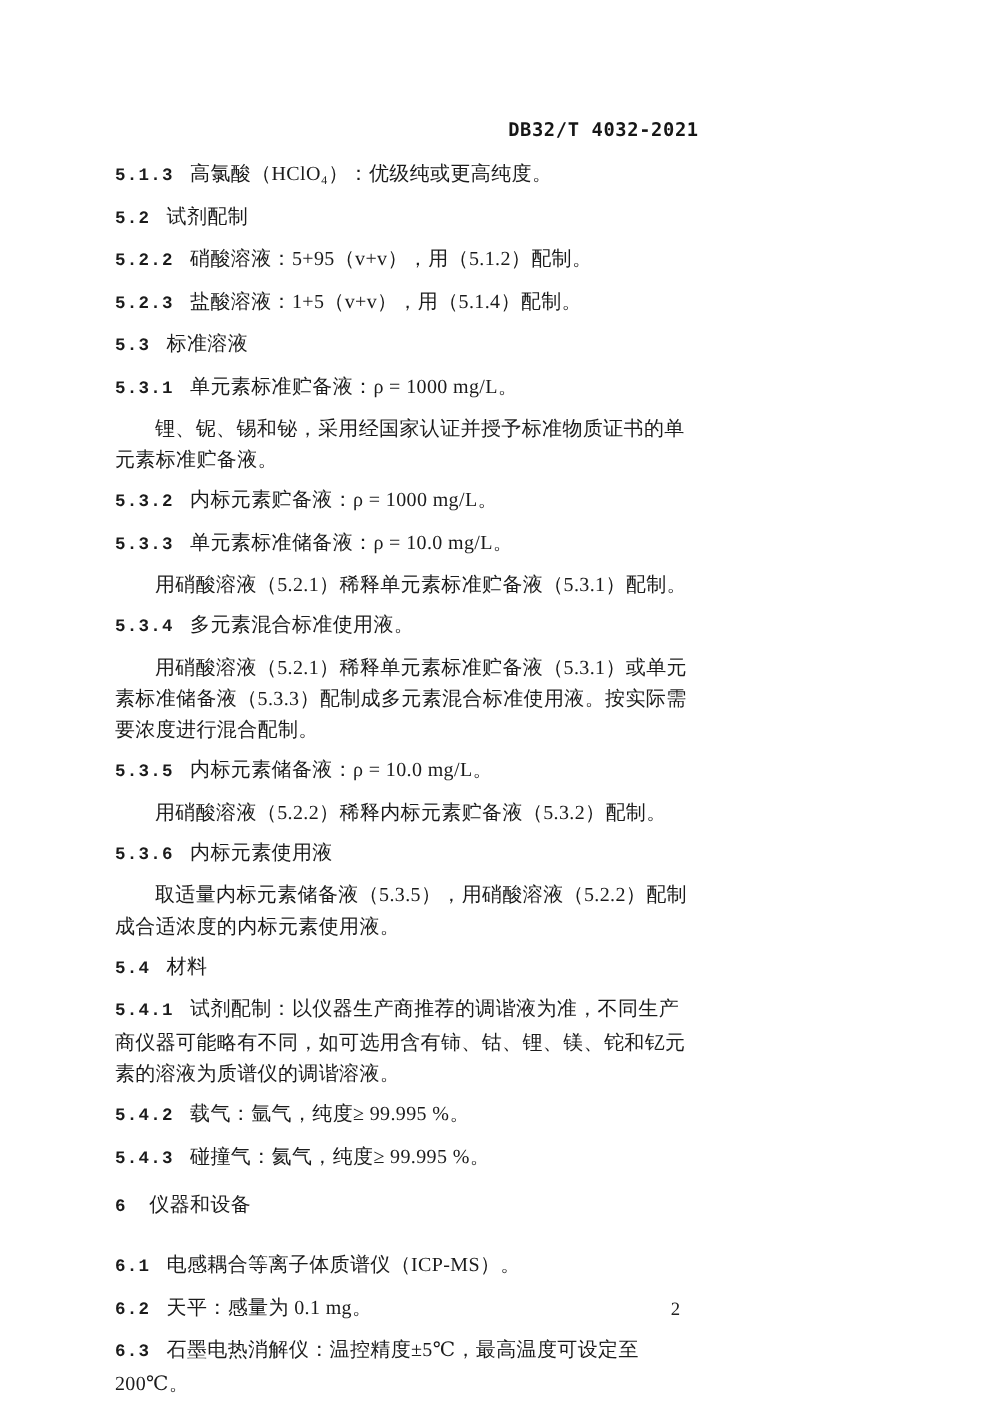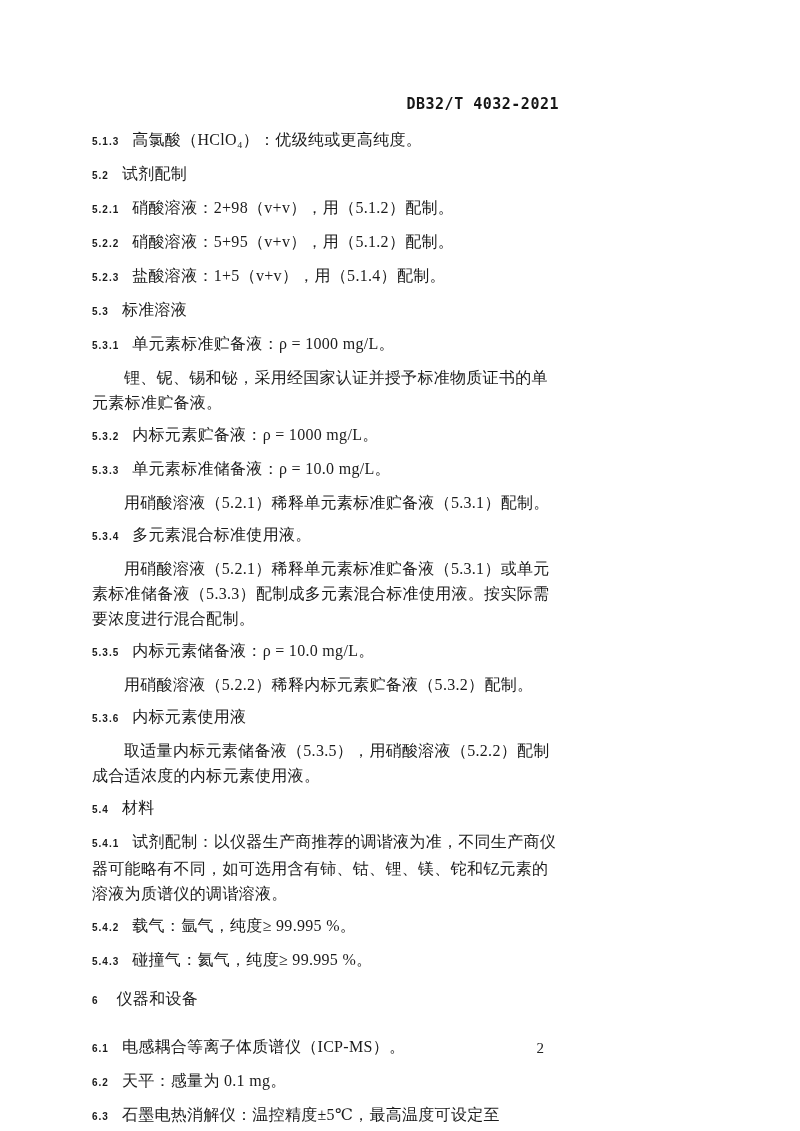--- a/index.html
+++ b/index.html
@@ -34,23 +34,23 @@
     right: 73px;
     padding-top: 30px;
   }
   .line {
     font-size: 16px;
     line-height: 25px;
     margin: 0 0 7px 0;
     letter-spacing: 0.3px;
   }
   .line .label {
-    font-family: Liberation Sans, sans-serif;
+    font-family: Liberation Mono, monospace;
     font-weight: 700;
-    font-size: 10px;
+    font-size: 14px;
     margin-right: 13px;
     letter-spacing: 1px;
   }
   .clause .txt {
     font-family: "Liberation Serif", "DejaVu Serif", serif;
     font-weight: 400;
   }
   .heading, .chapter {
     font-family: "Liberation Sans", "DejaVu Sans", sans-serif;
     font-weight: 700;
@@ -80,21 +80,20 @@
 </style>
 </head>
 <body>
 
 <div class="page">
   <div class="header-code">DB32/T 4032-2021</div>
 
   <main class="doc-body" id="doc-body">
       <p class="line clause"><span class="label">5.1.3</span><span class="txt">高氯酸（HClO₄）：优级纯或更高纯度。</span></p>
       <p class="line heading"><span class="label">5.2</span><span class="txt">试剂配制</span></p>
-      <p class="line clause"><span class="label">5.2.1</span><span class="txt">硝酸溶液：2+98（v+v），用（5.1.2）配制。</span></p>
       <p class="line clause"><span class="label">5.2.2</span><span class="txt">硝酸溶液：5+95（v+v），用（5.1.2）配制。</span></p>
       <p class="line clause"><span class="label">5.2.3</span><span class="txt">盐酸溶液：1+5（v+v），用（5.1.4）配制。</span></p>
       <p class="line heading"><span class="label">5.3</span><span class="txt">标准溶液</span></p>
       <p class="line clause"><span class="label">5.3.1</span><span class="txt">单元素标准贮备液：ρ = 1000 mg/L。</span></p>
       <p class="line para"><span class="txt">锂、铌、锡和铋，采用经国家认证并授予标准物质证书的单元素标准贮备液。</span></p>
       <p class="line clause"><span class="label">5.3.2</span><span class="txt">内标元素贮备液：ρ = 1000 mg/L。</span></p>
       <p class="line clause"><span class="label">5.3.3</span><span class="txt">单元素标准储备液：ρ = 10.0 mg/L。</span></p>
       <p class="line para"><span class="txt">用硝酸溶液（5.2.1）稀释单元素标准贮备液（5.3.1）配制。</span></p>
       <p class="line clause"><span class="label">5.3.4</span><span class="txt">多元素混合标准使用液。</span></p>
       <p class="line para"><span class="txt">用硝酸溶液（5.2.1）稀释单元素标准贮备液（5.3.1）或单元素标准储备液（5.3.3）配制成多元素混合标准使用液。按实际需要浓度进行混合配制。</span></p>

